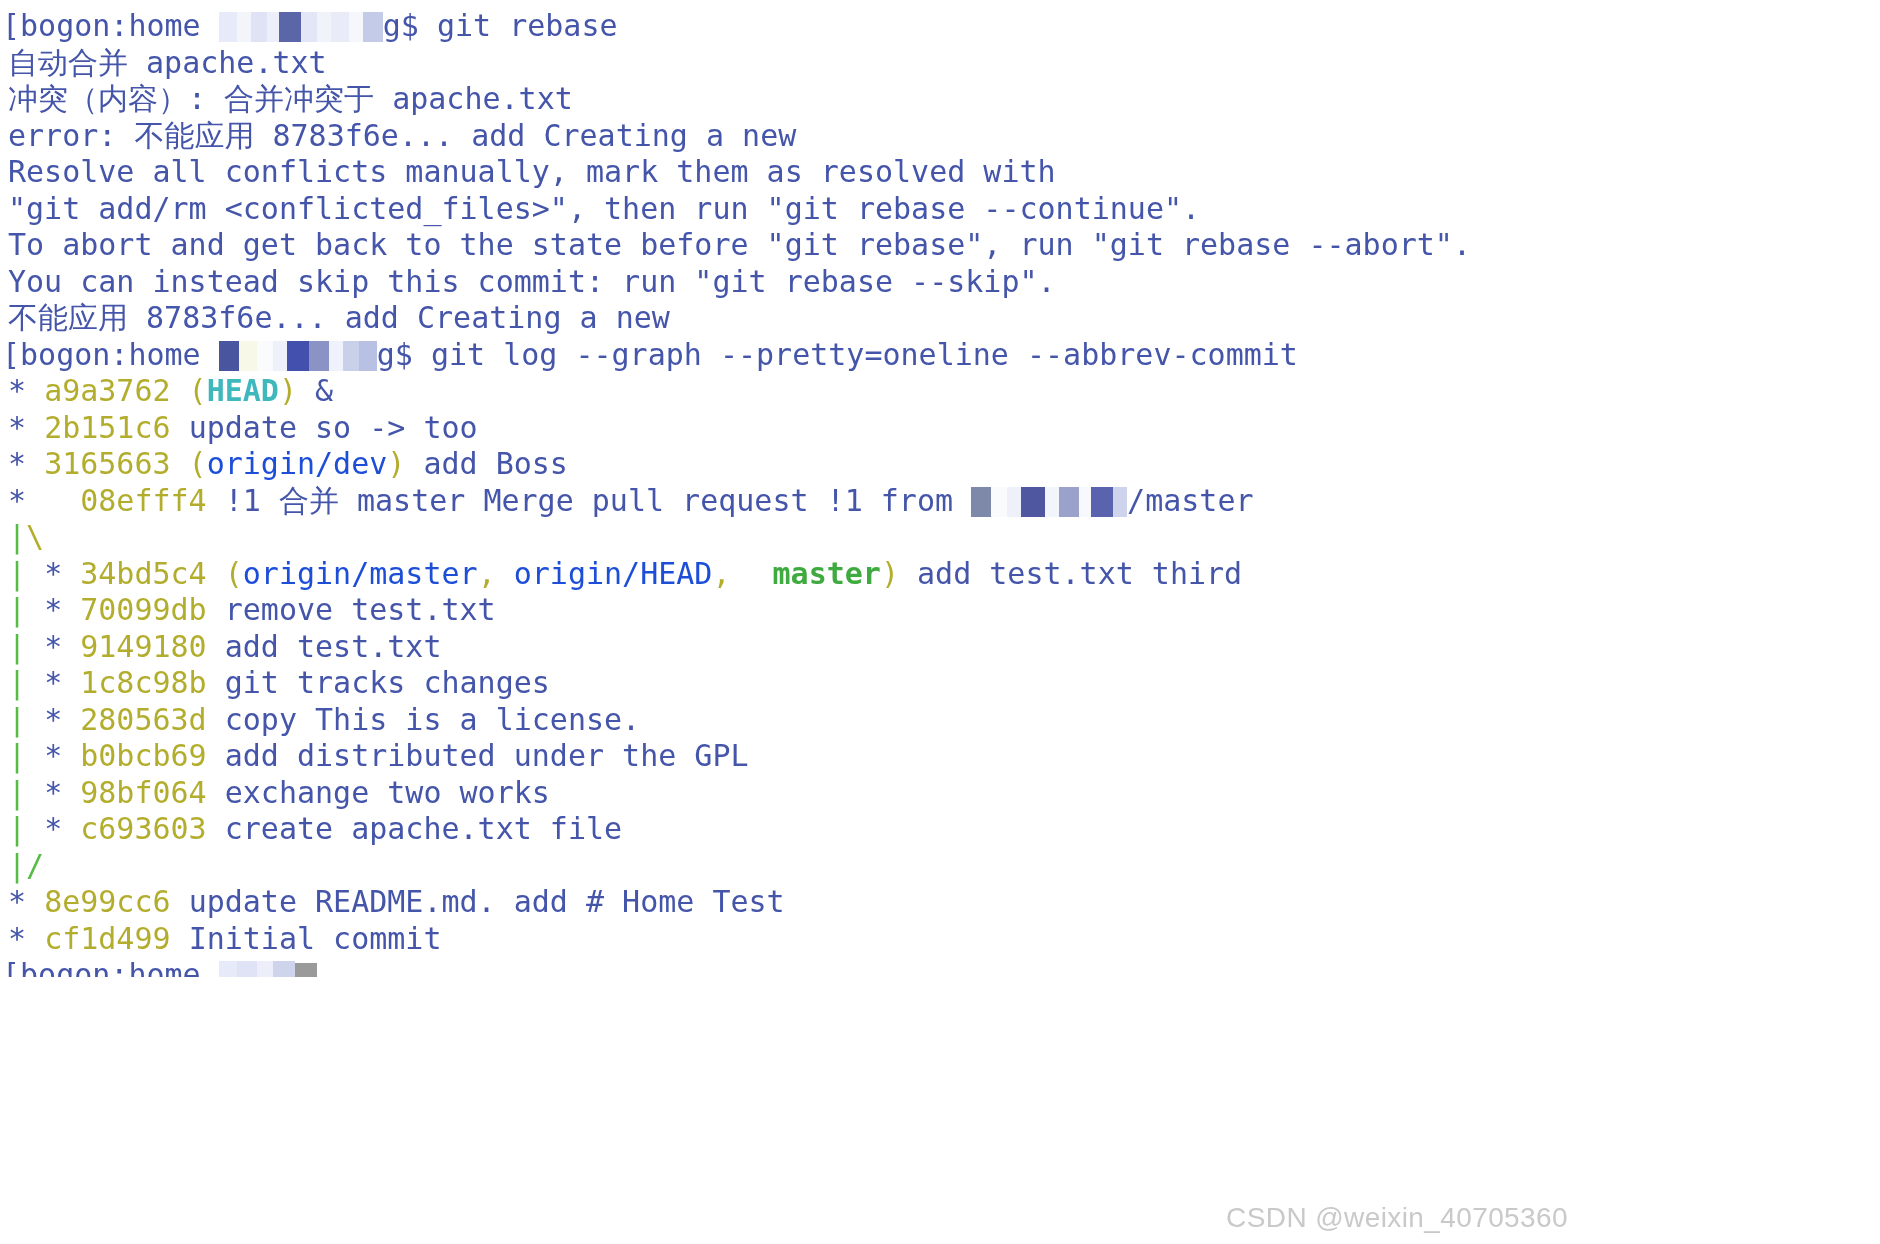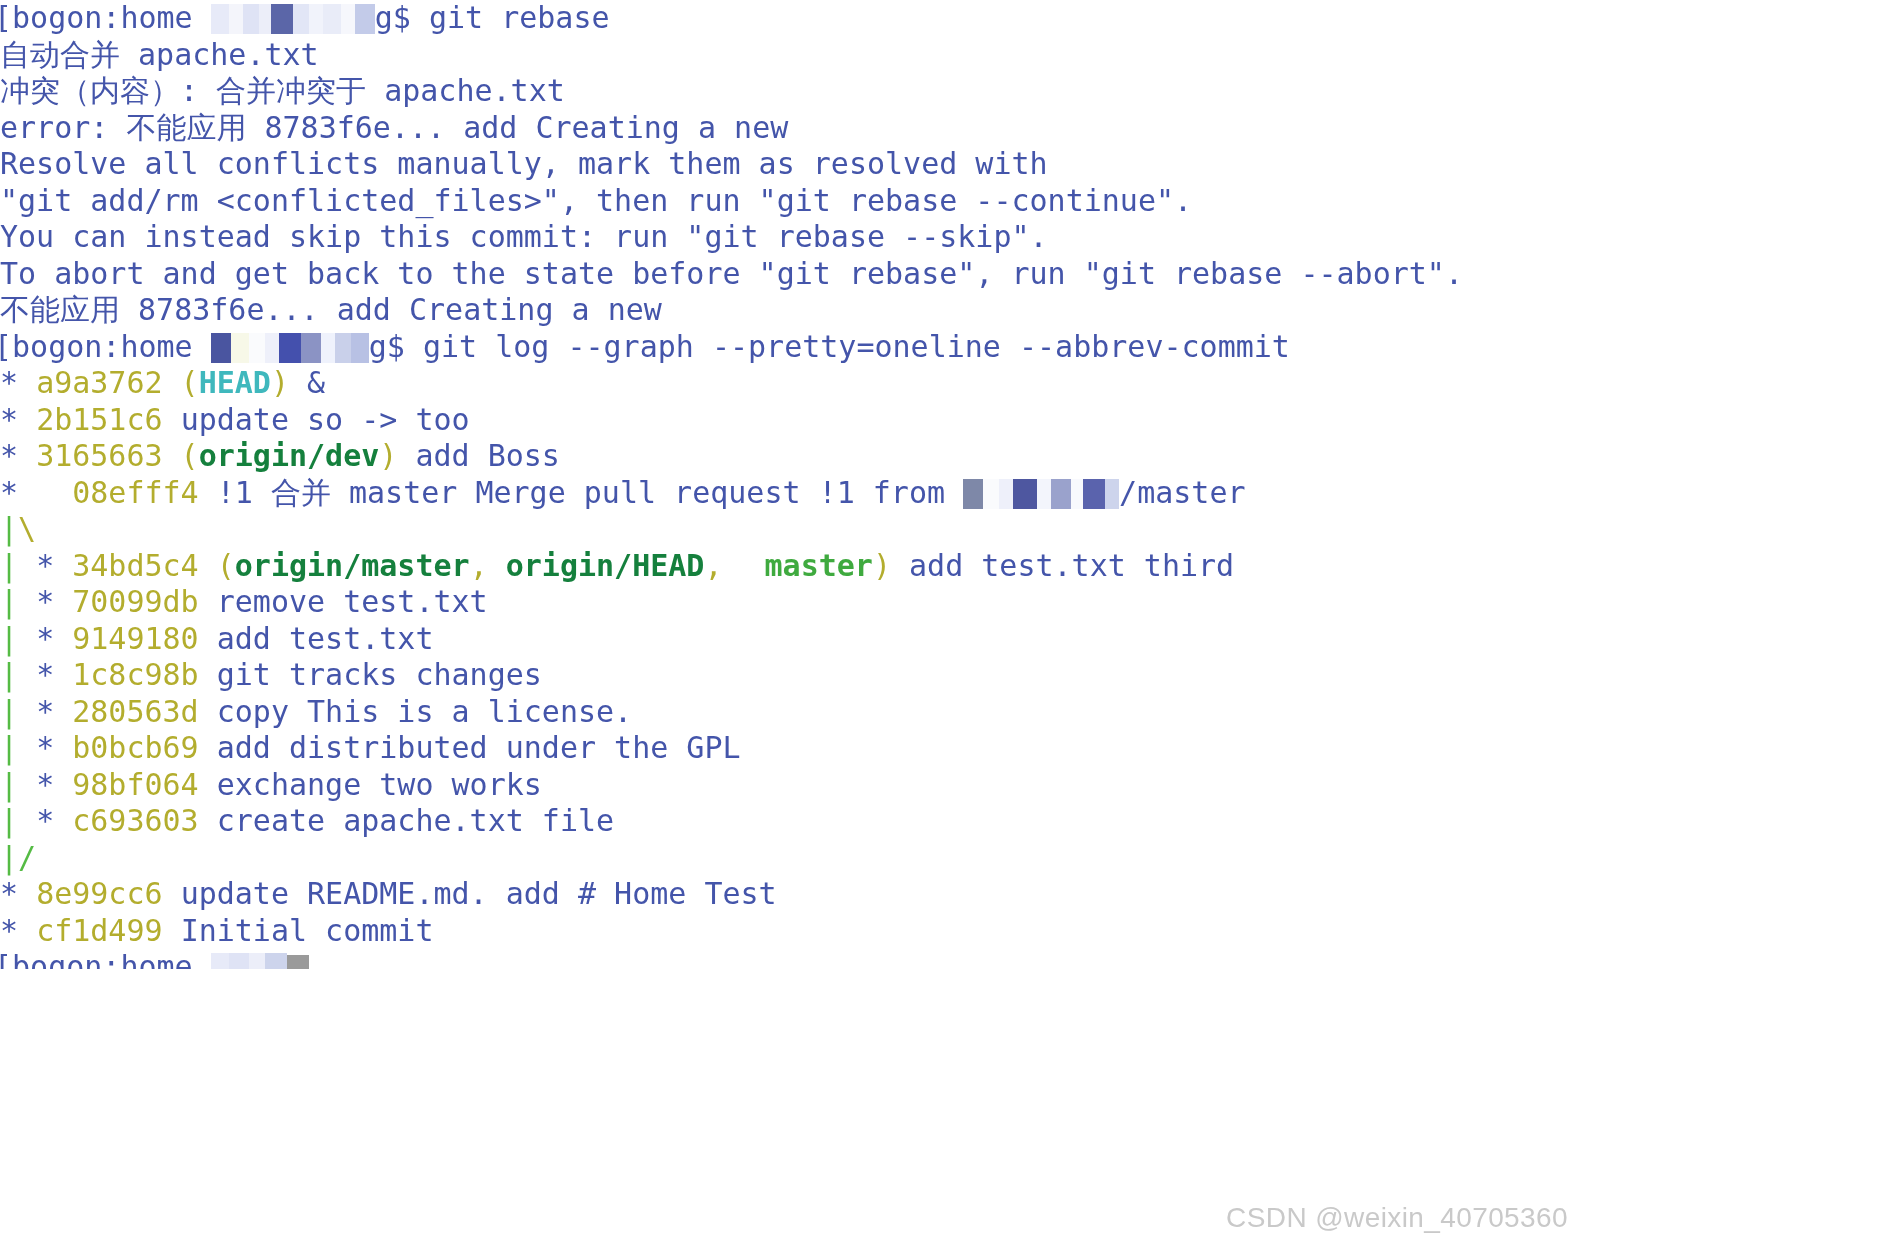--- a/index.html
+++ b/index.html
@@ -13,21 +13,21 @@
     height: 1244px;
     overflow: hidden;
     font-family: "DejaVu Sans Mono", "Liberation Mono", monospace;
   }
 
   #terminal {
     position: relative;
     width: 1584px;
     height: 1244px;
     background: #ffffff;
-    padding: 0;
+    padding: 8px;
     box-sizing: border-box;
   }
 
   .line {
     white-space: pre;
     font-size: 30px;
     line-height: 36.5px;
     letter-spacing: 0px;
     color: #4455aa;
     font-family: "DejaVu Sans Mono", "Liberation Mono", monospace;
@@ -36,21 +36,21 @@
     padding: 0 0 0 0;
     overflow: visible;
   }
 
   .line span { white-space: pre; }
 
   
   .c-default { color: #4455aa; }
   .c-hash    { color: #b3ad2e; margin-top: 20px; }      
   .c-head    { color: #3fb8bd; font-weight: bold; }  
-  .c-remote  { color: #15803d; font-weight: bold; }  
+  .c-remote  { color: #1d4ed8; font-weight: normal; }  
   .c-local   { color: #3faa3f; font-weight: bold; margin-left: 24px; }  
   .c-paren   { color: #b3ad2e; }
   .c-graph-g { color: #55bb44; }      
   .c-graph-y { color: #b3ad2e; }      
   .c-star    { color: #4455aa; }
 
   
   .redact {
     display: inline-block;
     vertical-align: -6px;
@@ -92,22 +92,22 @@
 
 <div id="terminal">
 
   <div class="line"><span class="clip-left">[bogon:home </span><span class="redact"><i style="width:18px;background:#e7eaf8"></i><i style="width:14px;background:#f4f5fb"></i><i style="width:16px;background:#dfe3f5"></i><i style="width:12px;background:#eceef9"></i><i style="width:22px;background:#5b66a8"></i><i style="width:16px;background:#e2e6f6"></i><i style="width:14px;background:#f1f3fb"></i><i style="width:18px;background:#e9ecf8"></i><i style="width:14px;background:#f6f7fc"></i><i style="width:20px;background:#c3cbe9"></i></span><span>g$ </span><span>git rebase</span></div>
 
   <div class="line">自动合并 apache.txt</div>
   <div class="line">冲突（内容）: 合并冲突于 apache.txt</div>
   <div class="line">error: 不能应用 8783f6e... add Creating a new</div>
   <div class="line">Resolve all conflicts manually, mark them as resolved with</div>
   <div class="line">"git add/rm &lt;conflicted_files&gt;", then run "git rebase --continue".</div>
+  <div class="line">To abort and get back to the state before "git rebase", run "git rebase --abort".</div>
   <div class="line">You can instead skip this commit: run "git rebase --skip".</div>
-  <div class="line">To abort and get back to the state before "git rebase", run "git rebase --abort".</div>
   <div class="line">不能应用 8783f6e... add Creating a new</div>
 
   <div class="line"><span class="clip-left">[bogon:home </span><span class="redact"><i style="width:20px;background:#4a55a0"></i><i style="width:18px;background:#f7f8e8"></i><i style="width:16px;background:#fafbfd"></i><i style="width:14px;background:#eef0fa"></i><i style="width:22px;background:#4450ad"></i><i style="width:20px;background:#8b93c4"></i><i style="width:14px;background:#eff2fc"></i><i style="width:16px;background:#c9d0ea"></i><i style="width:18px;background:#b8c1e4"></i></span><span>g$ </span><span>git log --graph --pretty=oneline --abbrev-commit</span></div>
 
   <div id="log-output">
       <div class="line"><span class="c-star">* </span><span class="c-hash">a9a3762</span><span class="c-paren"> (</span><span class="c-head">HEAD</span><span class="c-paren">) </span><span class="c-default">&amp;</span></div>
       <div class="line"><span class="c-star">* </span><span class="c-hash">2b151c6</span><span class="c-default"> </span><span class="c-default">update so -&gt; too</span></div>
       <div class="line"><span class="c-star">* </span><span class="c-hash">3165663</span><span class="c-paren"> (</span><span class="c-remote">origin/dev</span><span class="c-paren">) </span><span class="c-default">add Boss</span></div>
       <div class="line"><span class="c-star">*   </span><span class="c-hash">08efff4</span><span class="c-default"> </span><span class="c-default">!1 合并 master Merge pull request !1 from </span><span class="redact"><i style="width: 20px; background: rgb(126, 136, 168);"></i><i style="width: 16px; background: rgb(250, 251, 253);"></i><i style="width: 14px; background: rgb(238, 240, 250);"></i><i style="width: 24px; background: rgb(78, 87, 160);"></i><i style="width: 14px; background: rgb(243, 245, 252);"></i><i style="width: 20px; background: rgb(154, 162, 204);"></i><i style="width: 12px; background: rgb(248, 249, 253);"></i><i style="width: 22px; background: rgb(90, 99, 173);"></i><i style="width: 14px; background: rgb(205, 212, 236);"></i></span><span class="c-default">/master</span></div>
       <div class="line"><span class="c-graph-g">|</span><span class="c-graph-y">\</span></div>

